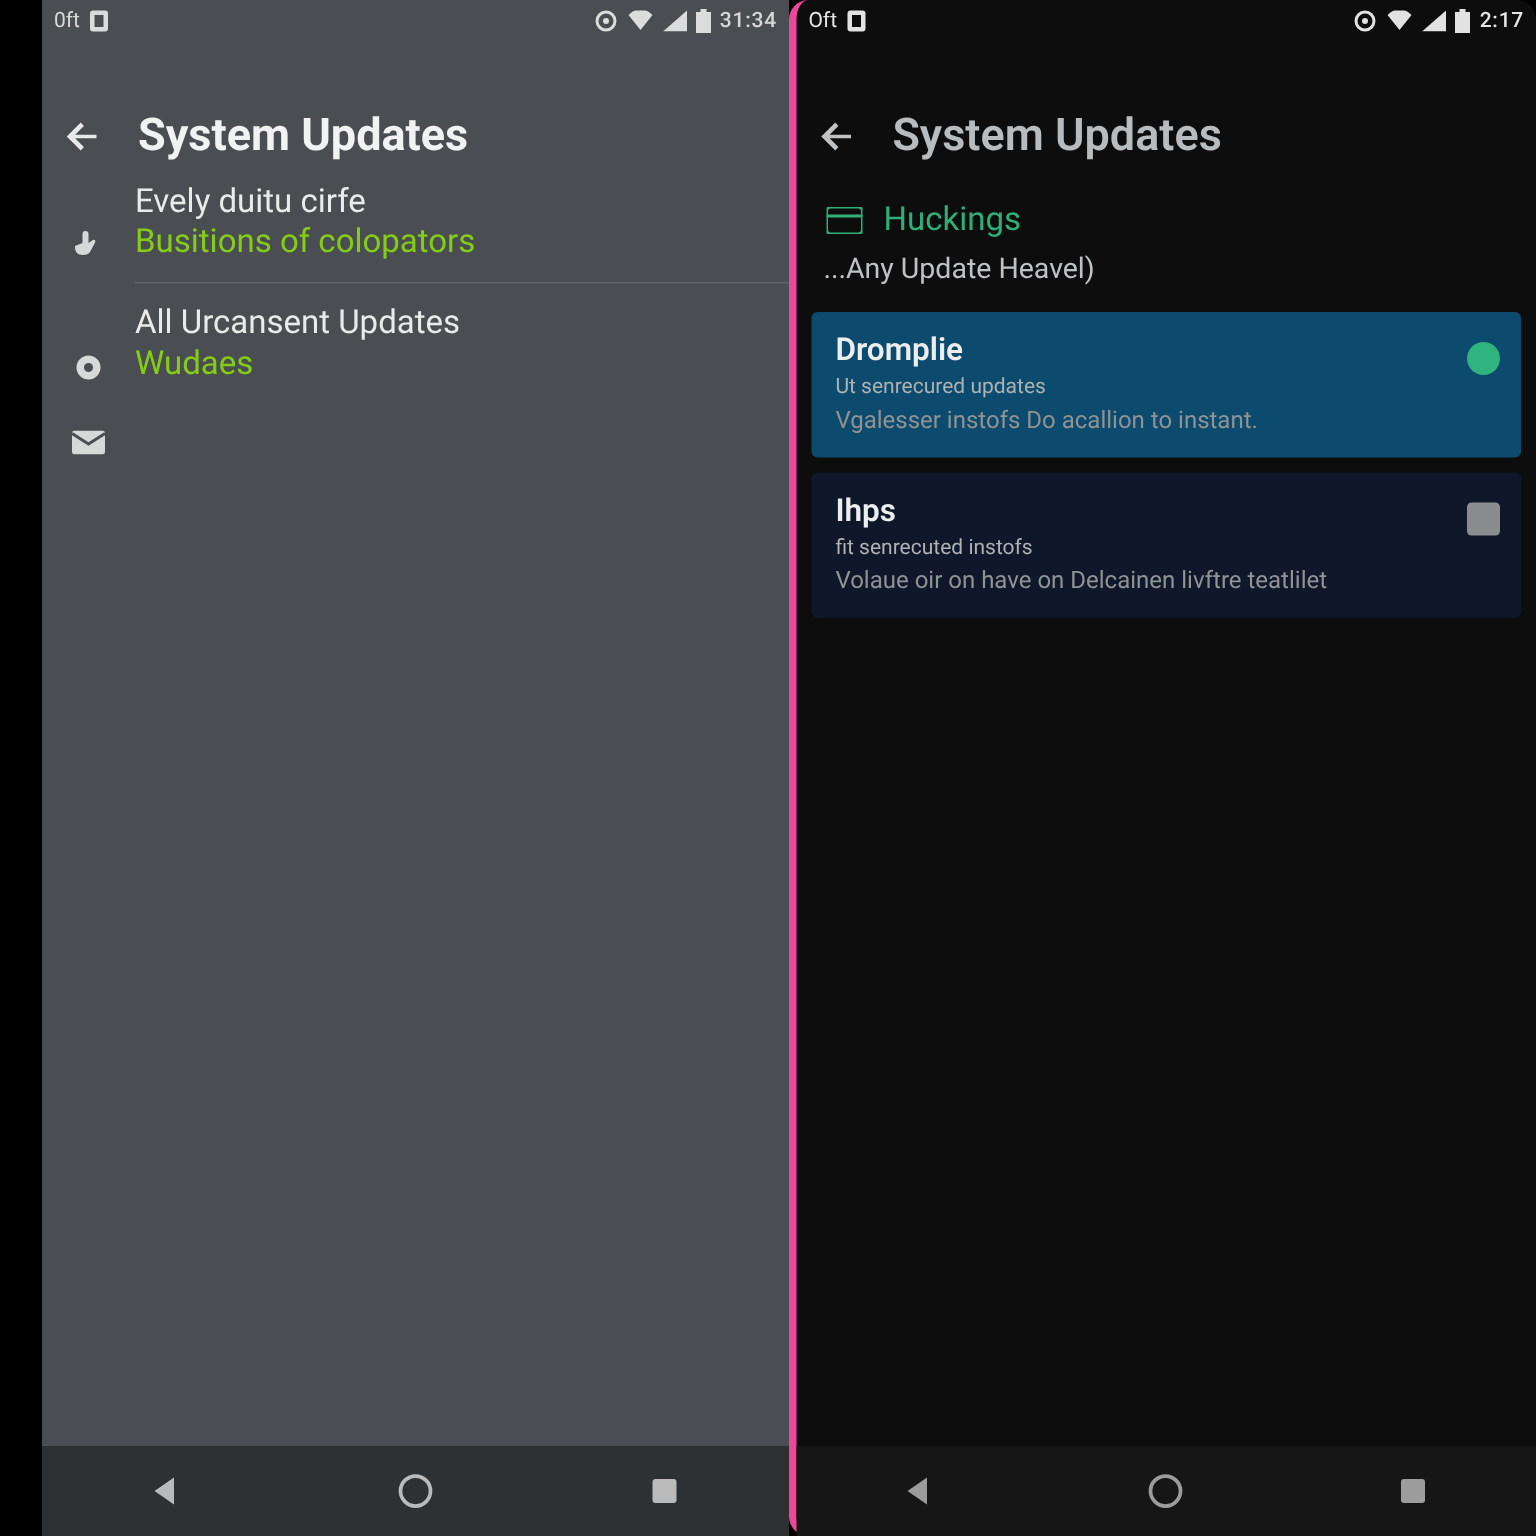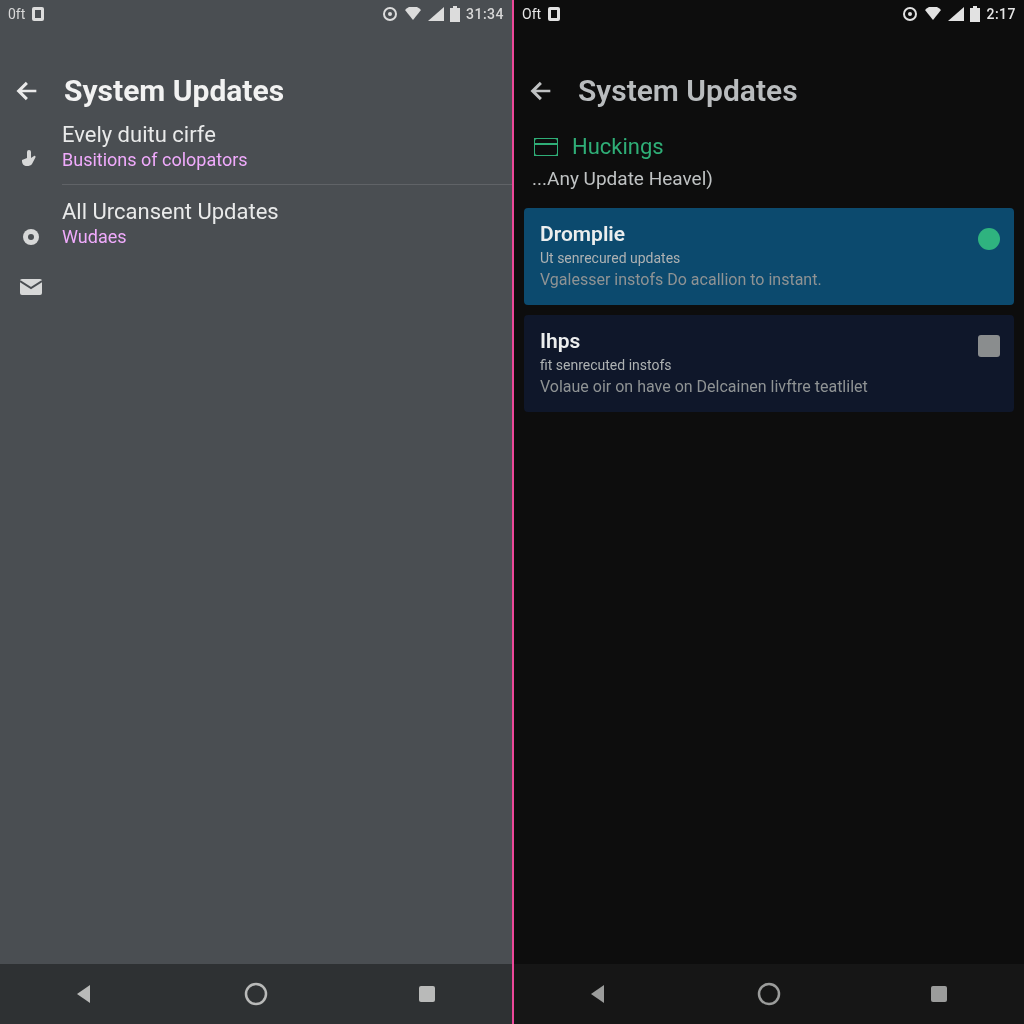--- a/index.html
+++ b/index.html
@@ -1,40 +1,40 @@
 <!DOCTYPE html>
 <html><head>
 <meta charset="utf-8">
 <style>
   * { box-sizing: border-box; margin: 0; padding: 0; }
   html, body { width: 1024px; height: 1024px; background: #000; font-family: Roboto, "Segoe UI", Arial, sans-serif; overflow: hidden; }
-  .split { display: flex; width: 1024px; height: 984px; }
+  .split { display: flex; width: 1024px; height: 984px; padding-left: 28px; }
   .phone { position: relative; width: 512px; height: 1024px; display: flex; flex-direction: column; }
   .phone.left  { background: #4a4e52; }
-  .phone.right { background: #0d0d0d; border-left: 2px solid #ec4899; }
+  .phone.right { background: #0d0d0d; border-left: 5px solid #ec4899; border-radius: 13px; }
 
   
   .statusbar { height: 28px; display: flex; align-items: center; justify-content: space-between; padding: 0 8px; font-size: 14px; color: #d8d8d8; }
   .phone.right .statusbar { color: #e6e6e6; }
   .st-left, .st-right { display: flex; align-items: center; gap: 6px; }
   .st-right .ico { display:inline-flex; }
   .clock { font-weight: 500; letter-spacing: .5px; }
 
   
   .header { height: 80px; display: flex; align-items: flex-end; gap: 20px; padding: 0 12px 0 10px; }
   .back { width: 34px; height: 34px; display:flex; align-items:center; justify-content:center; }
   .title { font-size: 30px; font-weight: 700; color: #f2f2f2; }
   .phone.right .title { color: #b9bcbe; font-weight: 600; }
 
   
   .content { flex: 1; overflow: hidden; }
   .row { display:flex; align-items:flex-end; gap: 18px; padding: 14px 18px 14px 18px; }
   .row .ic { width: 26px; display:flex; justify-content:center; padding-top:4px; color:#d5d6d7; }
   .row .tx .t { font-size: 22px; color:#e9eaea; font-weight:400; }
-  .row .tx .s { font-size: 18px; color:#f0abfc; margin-top:2px; }
+  .row .tx .s { font-size: 22px; color:#84cc16; margin-top:2px; }
   .sep { border-bottom: 1px solid rgba(255,255,255,.12); margin-left: 62px; }
   .highlight { position:relative; margin: 2px 8px 2px 0; }
   .highlight .row { background:#63676b; }
   .highlight::after{ content:""; position:absolute; left:4px; top:-2px; width:252px; height:60px; border:3px solid #f1572b; border-radius:2px; pointer-events:none; }
 
   
   .sect { padding: 26px 20px 6px 20px; display:flex; align-items:center; gap:14px; }
   .sect .lbl { color:#2fae77; font-size:22px; }
   .sect .ic  { color:#2fae77; }
   .muted-line { color:#bfc2c3; font-size:19px; padding: 2px 12px 18px 18px; }

